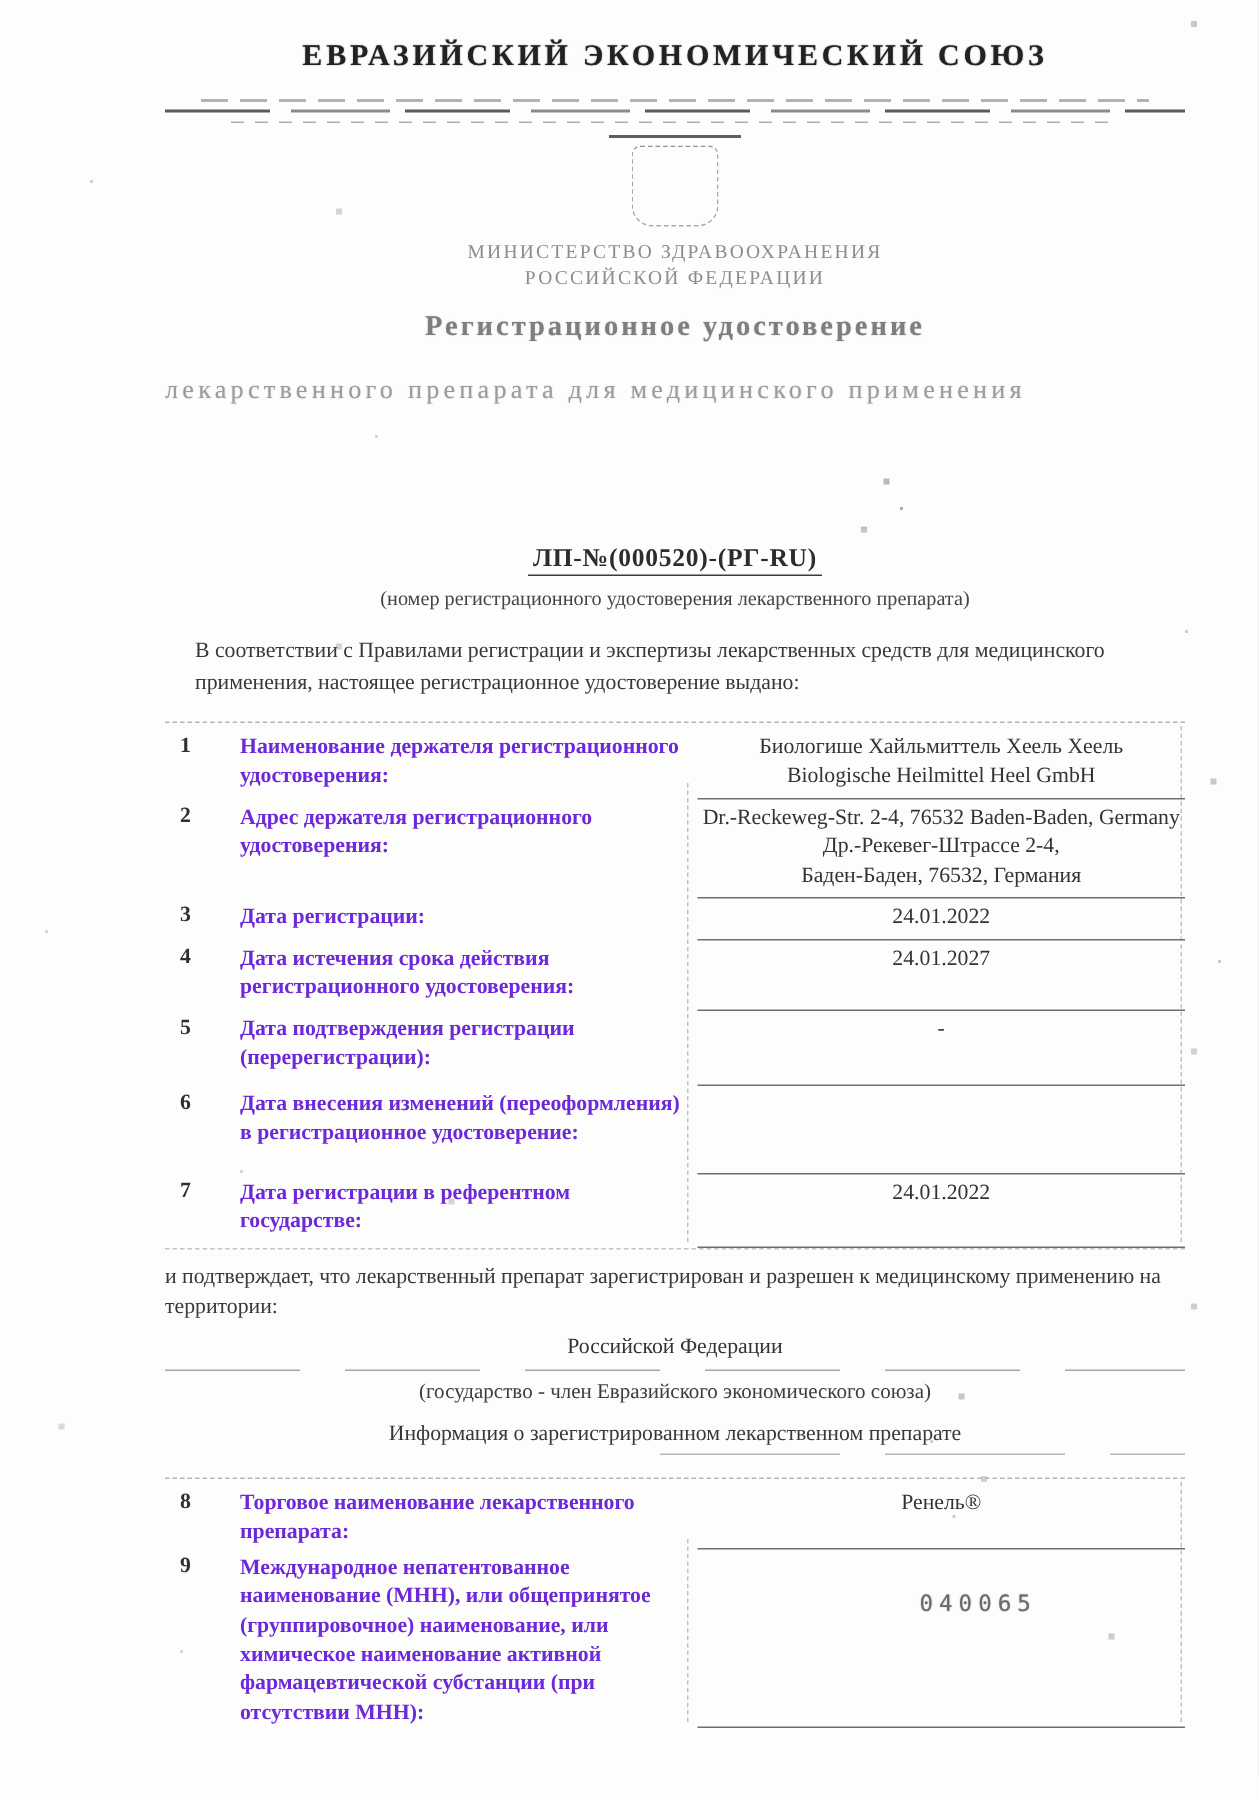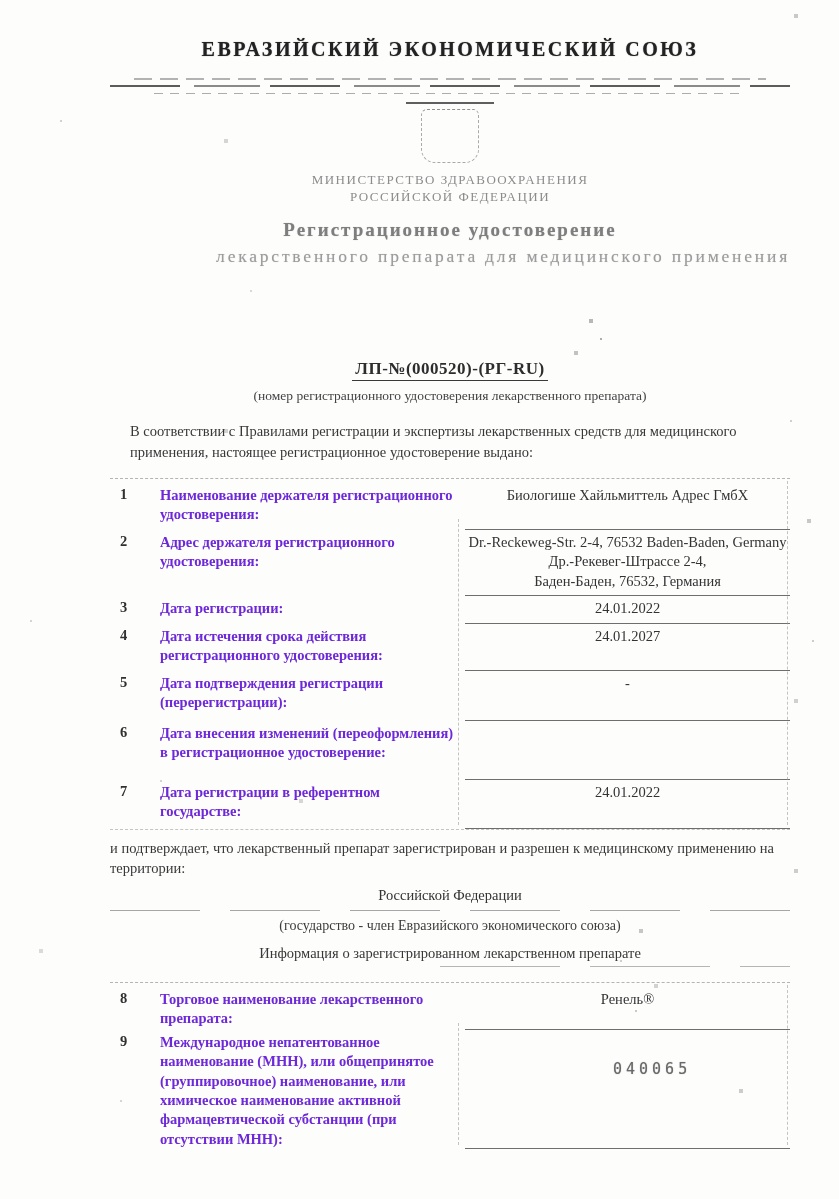--- a/index.html
+++ b/index.html
@@ -5,21 +5,21 @@
   html,body{margin:0;padding:0;background:#e9e9e9;}
   .page{
     position:relative;
     width:839px;height:1199px;
     margin:0 auto;
     background:#fdfdfc;
     font-family:"Liberation Serif", serif;
     color:#3a3a3a;
     overflow:hidden;
   }
-  .content{position:absolute;left:110px;top:16px;width:680px;font-family:Liberation Serif, serif;}
+  .content{position:absolute;left:110px;top:4px;width:680px;font-family:Liberation Serif, serif;}
 
   
   .eaeu-title{
     margin-top:22px;text-align:center;
     font-size:20px;font-weight:bold;letter-spacing:2.5px;color:#222;
     text-shadow:0 0 1px #777;
   }
   .hdr-lines{margin-top:17px;}
   .hl1{height:2px;width:93%;margin:0 auto;
     background:repeating-linear-gradient(90deg,#9a9a9a 0 18px,transparent 18px 26px);opacity:.75;}
@@ -39,21 +39,21 @@
   .ministry{
     margin-top:9px;text-align:center;
     font-size:13px;letter-spacing:1.5px;line-height:1.3;color:#8c8c8c;
   }
   .doc-title1{
     margin-top:13px;text-align:center;
     font-size:19px;font-weight:bold;letter-spacing:2px;color:#7e7e7e;
     text-shadow:0 0 1px #bbb;
   }
   .doc-title2{
-    margin-top:5px;text-align:right;
+    margin-top:20px;text-align:left;
     font-size:17.5px;letter-spacing:2.8px;color:#9c9c9c;
     text-shadow:0 0 1px #ccc;
   }
 
   
   .reg-num-wrap{margin-top:92px;text-align:center;}
   .reg-num{
     display:inline-block;font-size:17px;font-weight:bold;color:#2d2d2d;
     border-bottom:1.5px solid #3a3a3a;padding:0 3px 1px;
     letter-spacing:.5px;
@@ -149,21 +149,22 @@
     <div class="intro">В соответствии с Правилами регистрации и экспертизы лекарственных средств для медицинского применения, настоящее регистрационное удостоверение выдано:</div>
 
     <div class="ftable t1">
       <div class="vsep"></div>
       <div class="vright"></div>
 
       <div class="row r1">
         <div class="cell-num">1</div>
         <div class="cell-label">Наименование держателя регистрационного удостоверения:</div>
         <div class="cell-value">
-          <div>Биологише Хайльмиттель Адрес ГмбХ</div>
+          <div>Биологише Хайльмиттель Хеель Хеель</div>
+          <div>Biologische Heilmittel Heel GmbH</div>
         </div>
       </div>
 
       <div class="row r2">
         <div class="cell-num">2</div>
         <div class="cell-label">Адрес держателя регистрационного удостоверения:</div>
         <div class="cell-value">
           <div>Dr.-Reckeweg-Str. 2-4, 76532 Baden-Baden, Germany</div>
           <div>Др.-Рекевег-Штрассе 2-4,</div>
           <div>Баден-Баден, 76532, Германия</div>

